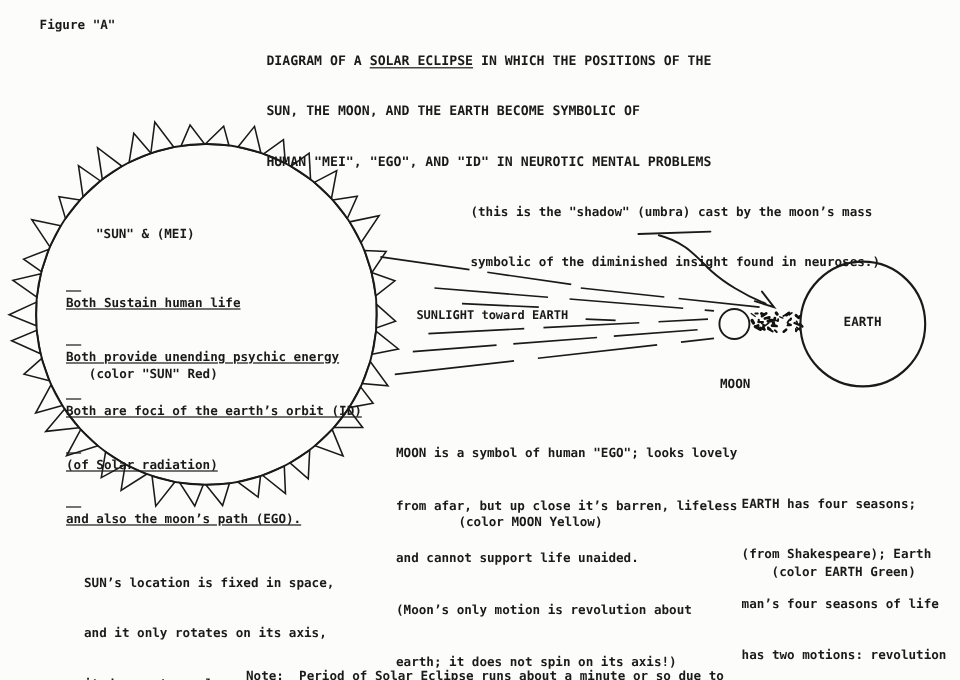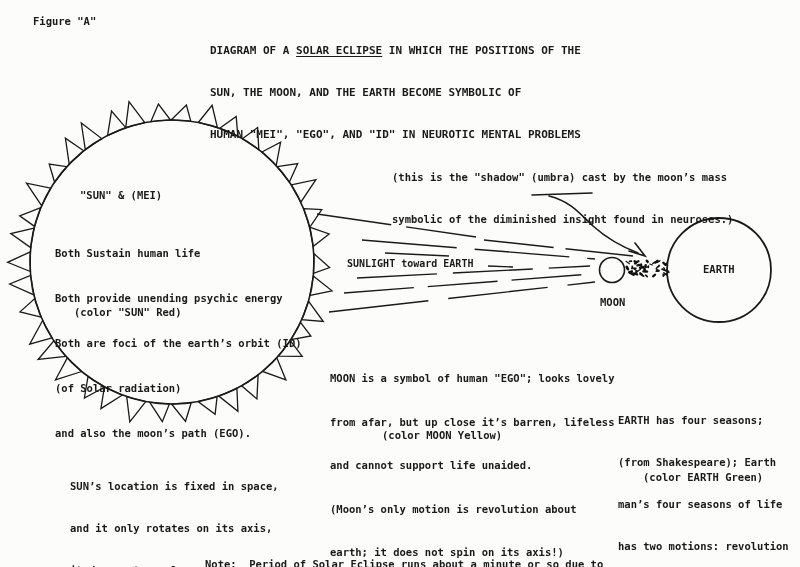--- a/index.html
+++ b/index.html
@@ -1,20 +1,20 @@
 <!DOCTYPE html>
 <html><head>
 <meta charset="utf-8">
 <style>
   html,body{margin:0;padding:0;}
   body{width:800px;height:567px;position:relative;background:#fcfcfa;overflow:hidden;}
   .txt{position:absolute;font-family:"DejaVu Sans Mono",monospace;font-weight:bold;
        color:#1a1a1a;font-size:10.5px;line-height:14px;white-space:pre;}
-  .title{font-size:11px;line-height:14px;}
-  .sunblock{line-height:15px;}
+  .title{font-size:11px;line-height:14px;margin-left:12px;}
+  .sunblock{line-height:15px;text-decoration:underline;}
   .u{text-decoration:underline;text-underline-offset:2px;}
   svg{position:absolute;left:0;top:0;}
   .stroke{stroke:#1a1a1a;fill:none;}
   .spike{stroke:#1a1a1a;fill:#fcfcfa;stroke-width:1.3;}
 </style>
 </head>
 <body>
 
 <svg width="800" height="567" viewBox="0 0 800 567">
 
@@ -142,21 +142,21 @@
   <div>and also the moon’s path (EGO).</div>
 </div>
 <div class="txt" style="left:74px;top:305px">(color "SUN" Red)</div>
 
 <div class="txt" style="left:392px;top:142px">
   <div>(this is the "shadow" (umbra) cast by the moon’s mass</div>
   <div>symbolic of the diminished insight found in neuroses.)</div>
 </div>
 
 <div class="txt" style="left:347px;top:257px;font-size:10px">SUNLIGHT toward EARTH</div>
-<div class="txt" style="left:600px;top:295px">MOON</div>
+<div class="txt" style="left:600px;top:313px">MOON</div>
 <div class="txt" style="left:703px;top:262px">EARTH</div>
 
 <div class="txt" style="left:330px;top:342px;line-height:14.5px">
   <div>MOON is a symbol of human "EGO"; looks lovely</div>
   <div>from afar, but up close it’s barren, lifeless</div>
   <div>and cannot support life unaided.</div>
   <div>(Moon’s only motion is revolution about</div>
   <div>earth; it does not spin on its axis!)</div>
 </div>
 <div class="txt" style="left:382px;top:428px">(color MOON Yellow)</div>

